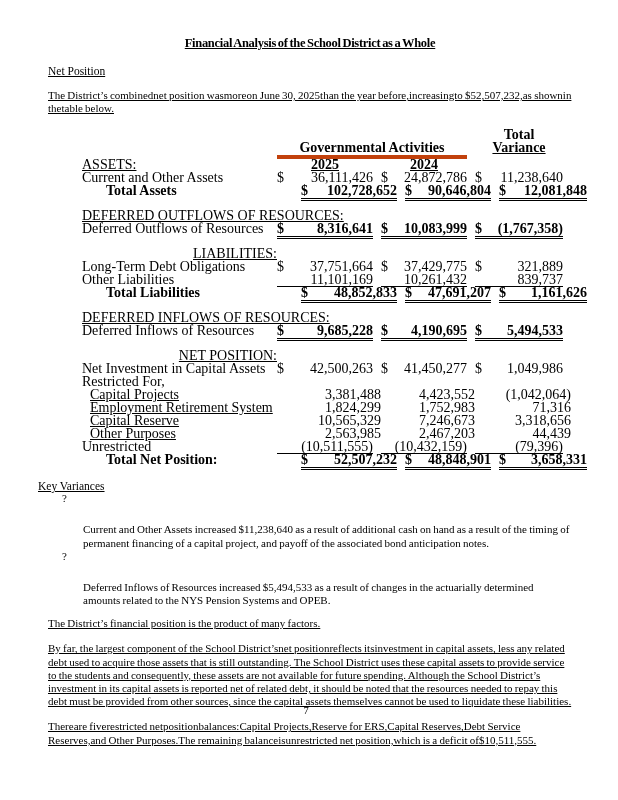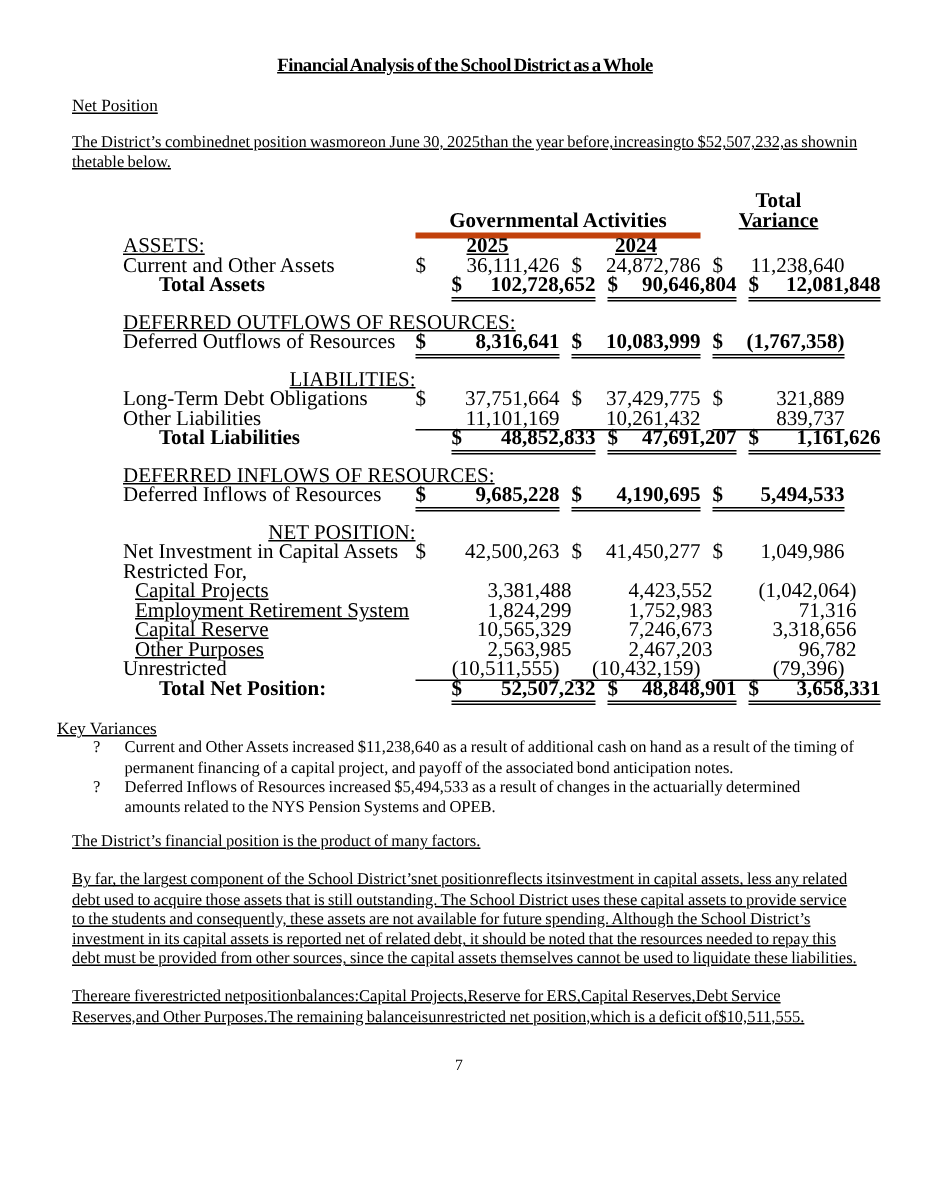--- a/index.html
+++ b/index.html
@@ -28,21 +28,21 @@
   .ind1{padding-left:8px;text-decoration:underline;}
   .lbl-total{font-weight:bold;padding-left:24px;}
   .vu{border-bottom:1px solid #000;}
   .vdbl{font-weight:bold;border-bottom:3px double #000;}
   .dollar{flex:none;}
   .val{flex:none;}
   
   .kv-list{margin:0;font-size:11px;line-height:13.2px;word-spacing:-0.5px;}
   .kv-item{display:flex;}
   .kv-bullet{flex:none;margin-left:14px;width:21px;}
-  .kv-text{flex:1;}
+  .kv-text{flex:1;margin-top:31px;}
   .footer{position:absolute;top:705px;left:0;right:0;text-align:center;font-size:10.5px;}
 </style>
 </head>
 <body>
 
 <div class="page">
 
   <h1 class="title">Financial Analysis of the School District as a Whole</h1>
 
   <div class="heading">Net Position</div>
@@ -252,21 +252,21 @@
           <div class="c-num c0 ">
             <span class="dollar"></span>
             <span class="val">2,563,985</span>
           </div>
           <div class="c-num c1 ">
             <span class="dollar"></span>
             <span class="val">2,467,203</span>
           </div>
           <div class="c-num c2 ">
             <span class="dollar"></span>
-            <span class="val">96,782</span>
+            <span class="val">44,439</span>
           </div>
         </div>
         <div class="trow ">
           <div class="c-label ">Unrestricted</div>
           <div class="c-num c0 vu">
             <span class="dollar"></span>
             <span class="val">(10,511,555)</span>
           </div>
           <div class="c-num c1 vu">
             <span class="dollar"></span>

